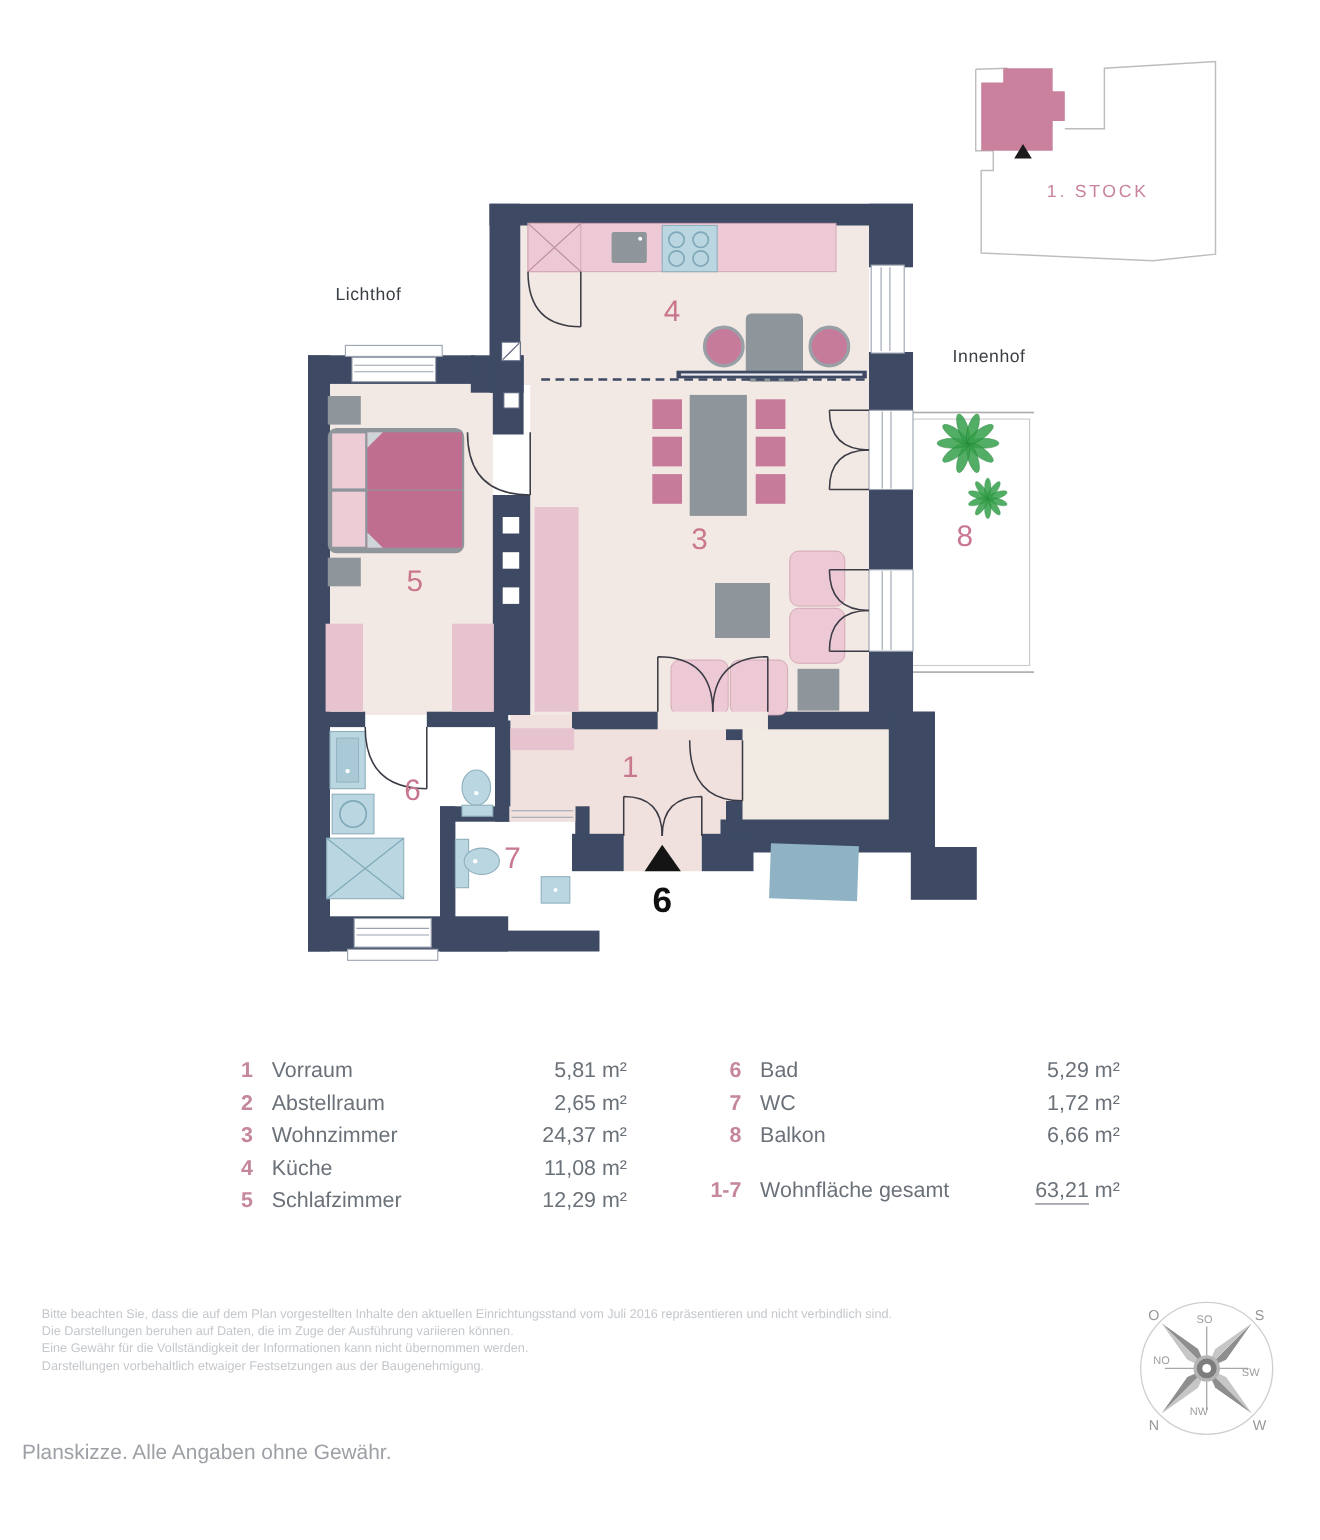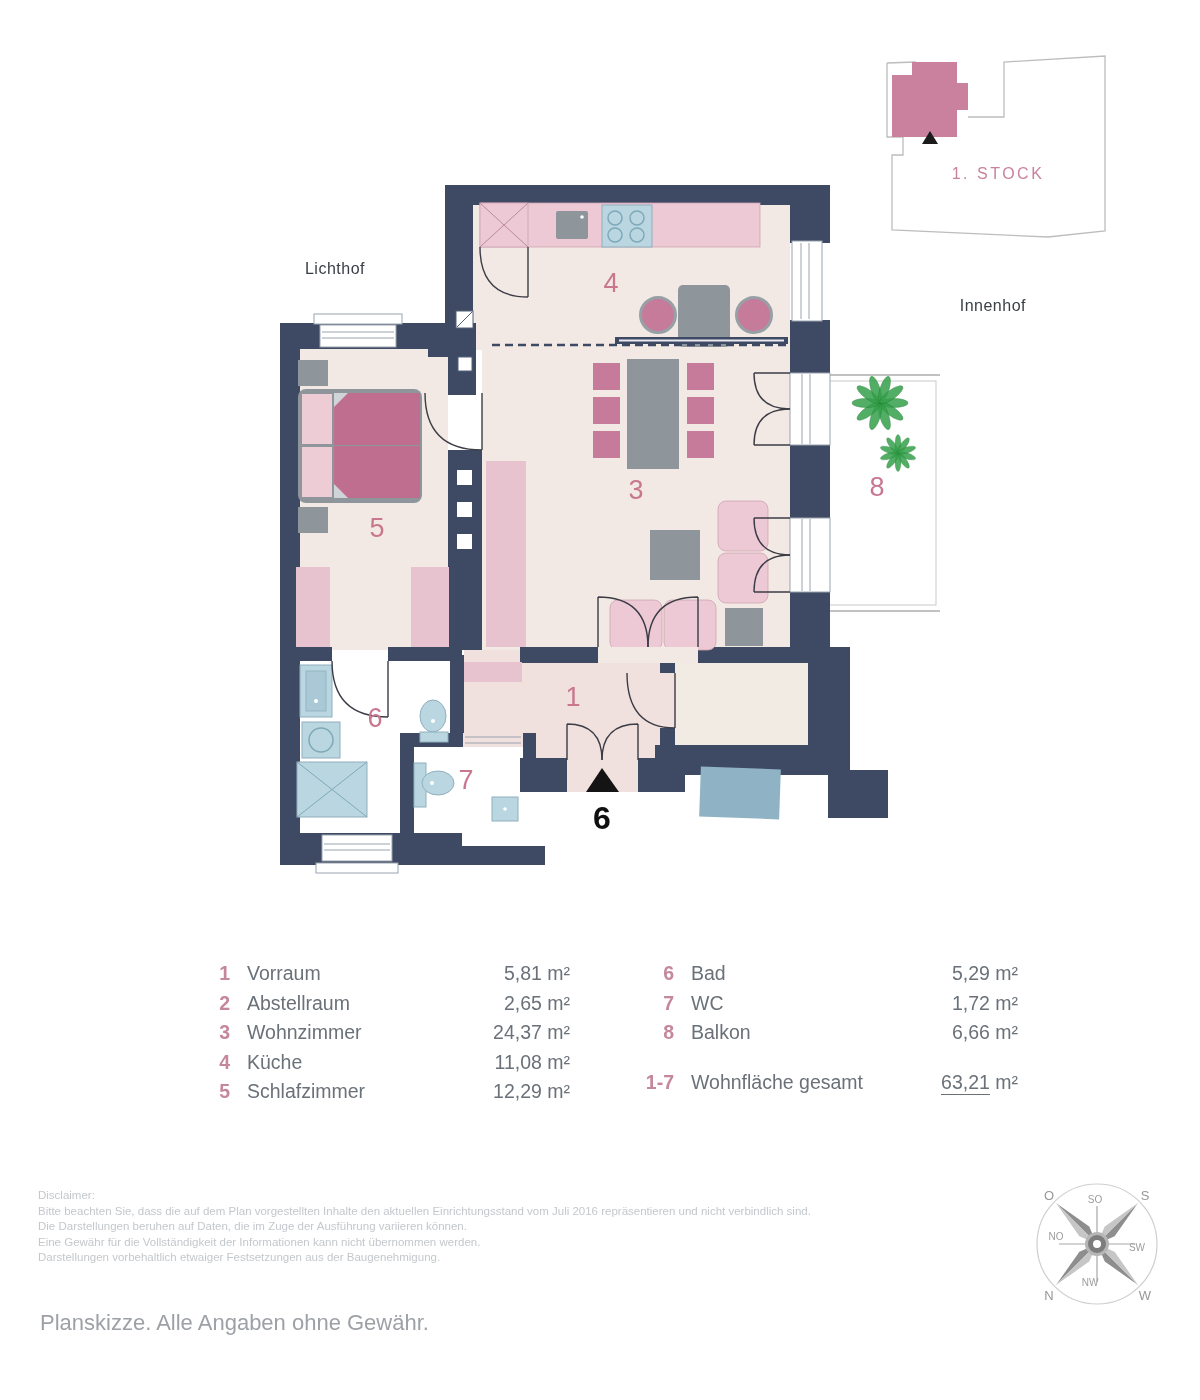--- a/index.html
+++ b/index.html
@@ -7,21 +7,21 @@
     --accent-pink:#c9768f; --pinkl:#ecc9d4; --pinkd:#c06e90; --chair-pink:#c77b9b;
     --gray:#8e969b; --blue:#b9d6e1; --blue-edge:#8fb0bd; --mat:#8fb3c5;
     --green:#35a04a; --unit-pink:#c9819d; --text-dark:#393e44; --text-gray:#6a7179;
     --text-light:#c4c8cc; --text-mid:#9da1a6;
   }
   html,body{margin:0;padding:0;background:#fff;}
   body{font-family:"Liberation Sans","DejaVu Sans",sans-serif;}
   .page{position:relative;width:1200px;height:1400px;background:#fff;overflow:hidden;}
   .courtyard-label{position:absolute;font-size:16px;color:var(--text-dark);letter-spacing:.5px;}
   .lbl-top{left:255px;top:260px;width:160px;text-align:center;}
-  .lbl-right{left:866px;top:297px;width:160px;text-align:right;}
+  .lbl-right{left:866px;top:316px;width:160px;}
   .lbl-bottom{left:258px;top:850px;width:160px;text-align:center;}
   svg text{font-family:"Liberation Sans","DejaVu Sans",sans-serif;}
   .rn{font-size:27px;fill:var(--accent-pink);text-anchor:middle;}
   .entry-num{font-size:32px;font-weight:600;fill:#101010;text-anchor:middle;}
   .wall{fill:var(--wall);}
   .floor{fill:var(--floor);}
   .floorp{fill:var(--floor-pink);}
   .floorc{fill:var(--floor-cream);}
   .white{fill:#ffffff;}
   .furn-gray{fill:var(--gray);}
@@ -38,21 +38,21 @@
   .legcol{position:absolute;}
   .leg-left{left:198px;top:962px;width:372px;}
   .leg-right{left:642px;top:962px;width:376px;}
   .lrow{display:flex;align-items:baseline;height:29.5px;font-size:19.5px;color:var(--text-gray);}
   .lnum{width:32px;text-align:right;color:#c5879c;font-weight:700;flex:none;}
   .lname{margin-left:17px;flex:1;}
   .larea{text-align:right;flex:none;}
   .total{margin-top:20px;}
   .uval{border-bottom:1.5px solid var(--text-gray);padding-bottom:1px;}
   .disclaimer{position:absolute;left:38px;top:1188px;width:900px;font-size:11.5px;line-height:15.6px;color:var(--text-light);}
-  .footer{position:absolute;left:40px;top:1310px;font-size:22px;color:var(--text-mid);}
+  .footer{position:absolute;left:20px;top:1310px;font-size:19px;color:var(--text-mid);}
   .mini,.plansvg,.compass{position:absolute;}
   .plansvg{left:280px;top:185px;}
   .mini{left:878px;top:38px;}
   .compass{left:1025px;top:1172px;}
   .c-lab{fill:#979797;font-size:13px;text-anchor:middle;}
   .c-lab-s{fill:#9d9d9d;font-size:10px;text-anchor:middle;}
 </style>
 </head>
 <body>
 
@@ -331,21 +331,20 @@
       <span class="larea">6,66 m²</span>
     </div>
     <div class="lrow total">
       <span class="lnum">1-7</span>
       <span class="lname">Wohnfläche gesamt</span>
       <span class="larea"><span class="uval">63,21</span><span> m²</span></span>
     </div>
   </div>
 
   <div class="disclaimer">
-    <div>Disclaimer:</div>
     <div>Bitte beachten Sie, dass die auf dem Plan vorgestellten Inhalte den aktuellen Einrichtungsstand vom Juli 2016 repräsentieren und nicht verbindlich sind.</div>
     <div>Die Darstellungen beruhen auf Daten, die im Zuge der Ausführung variieren können.</div>
     <div>Eine Gewähr für die Vollständigkeit der Informationen kann nicht übernommen werden.</div>
     <div>Darstellungen vorbehaltlich etwaiger Festsetzungen aus der Baugenehmigung.</div>
   </div>
 
   <div class="footer">Planskizze. Alle Angaben ohne Gewähr.</div>
 
   <svg class="compass" width="145" height="145" viewBox="0 0 145 145">
     <circle cx="72" cy="72" r="60" fill="none" stroke="#cfcfcf" stroke-width="1.2"></circle>

